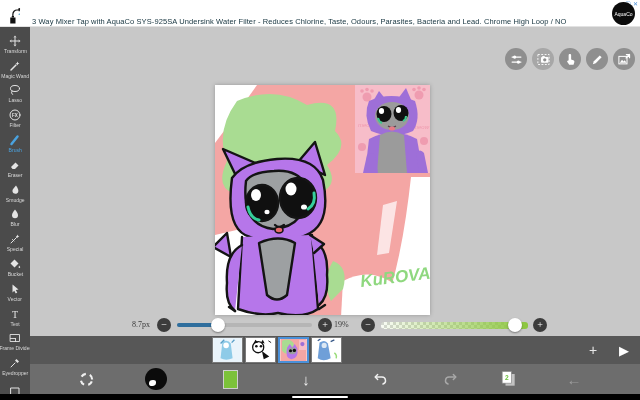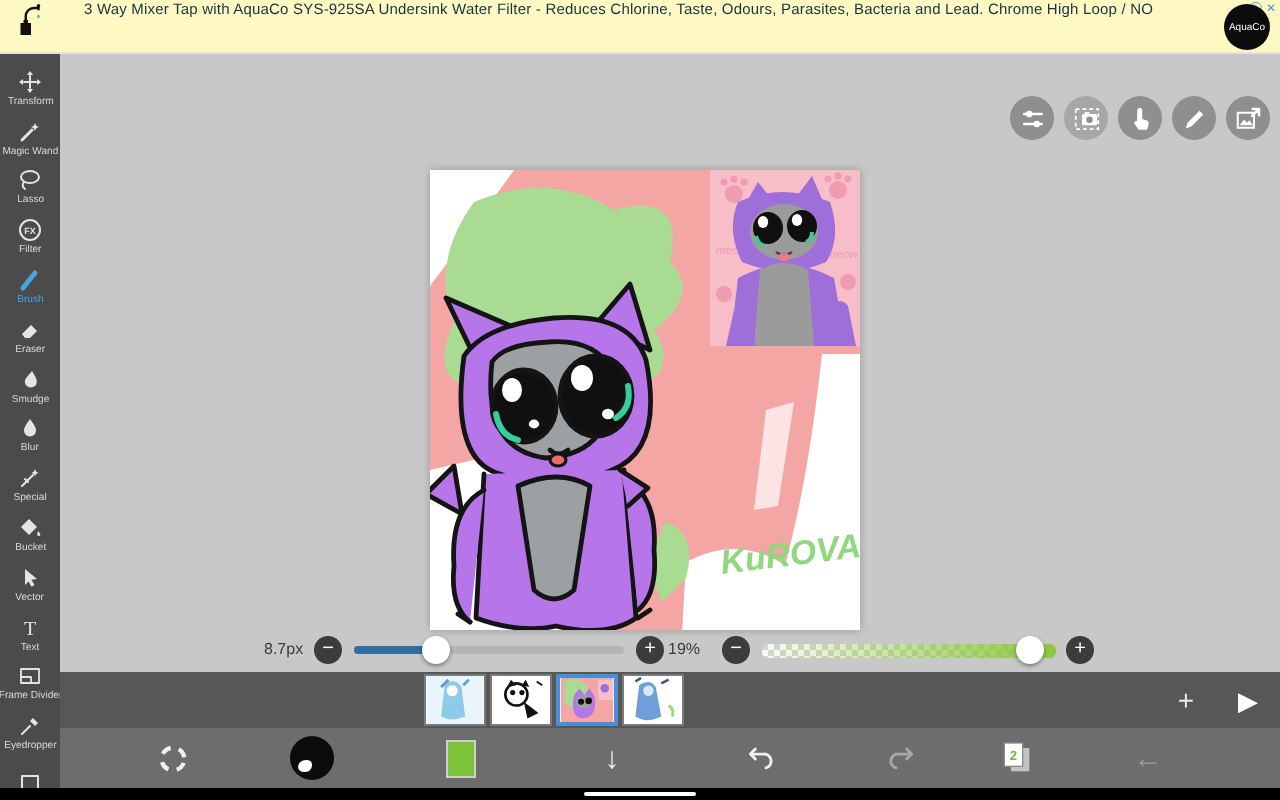--- a/index.html
+++ b/index.html
@@ -1,21 +1,21 @@
 <!DOCTYPE html>
 <html><head>
 <meta charset="utf-8">
 <style>
   * { margin:0; padding:0; box-sizing:border-box; }
   html,body { width:640px; height:400px; overflow:hidden; }
   body { font-family:"Liberation Sans", sans-serif; background:#c8c8c8; }
   .app { position:relative; width:640px; height:400px; background:#c8c8c8; overflow:hidden; }
 
   
-  .ad-banner { position:absolute; top:0; left:0; width:640px; height:27px; background:#fef9c3; border-bottom:1px solid #e2e2e2; display:flex; align-items:flex-start;gap:10px; }
+  .ad-banner { position:absolute; top:0; left:0; width:640px; height:27px; background:#ffffff; border-bottom:1px solid #e2e2e2; display:flex; align-items:flex-end; }
   .faucet-icon { width:18px; height:20px; margin-left:8px; flex:0 0 auto; }
   .ad-text { font-size:7.5px; color:#16343f; margin-left:6px; letter-spacing:.1px; white-space:nowrap; }
   .ad-logo { position:absolute; right:5px; top:2px; width:23px; height:23px; border-radius:50%; background:#0c0c0c; color:#fff; font-size:5px; display:flex; align-items:center; justify-content:center; }
   .ad-badges { position:absolute; right:2px; top:0; font-size:6px; color:#4a90d9; display:flex; gap:2px; }
 
   
   .sidebar { position:absolute; top:27px; left:0; width:30px; height:367px; background:#4b4b4b; z-index:5; padding-top:5px; overflow:hidden; }
   .tool { width:30px; height:24.8px; display:flex; flex-direction:column; align-items:center; justify-content:center; cursor:pointer; }
   .tool svg { width:12px; height:12px; display:block; }
   .tool .tl { font-size:5.5px; color:#d9d9d9; margin-top:1px; white-space:nowrap; transform:scale(.92); }
@@ -27,21 +27,21 @@
   .canvas-wrap { position:absolute; left:215px; top:85px; width:215px; height:230px; box-shadow:0 0 4px rgba(0,0,0,.25); }
 
   
   .top-tools { position:absolute; top:48px; left:505px; display:flex; gap:5px; }
   .tt-btn { width:22px; height:22px; border-radius:50%; background:#8f8f8f; display:flex; align-items:center; justify-content:center; }
   .tt-btn svg { width:15px; height:15px; }
   .w-stroke { stroke:#fff; fill:none; stroke-width:2; stroke-linecap:round; stroke-linejoin:round; }
   .w-fill { fill:#fff; }
 
   
-  .slider-row { position:absolute; left:0; top:315px; width:586px; height:21px; }
+  .slider-row { position:absolute; left:0; top:315px; width:586px; height:21px;font-family:Liberation Serif, serif; }
   .s-label { position:absolute; top:5px; font-size:8px; color:#3b3b3b; }
   .s-btn { position:absolute; top:3px; width:14px; height:14px; border-radius:50%; background:#3c3c3c; color:#fff; font-size:10px; line-height:13px; text-align:center; }
   .s-track { position:absolute; top:8px; height:4px; border-radius:2px; background:#b5b5b5; }
   .s-fill { height:4px; border-radius:2px; background:#2f6e9d; }
   .s-thumb { position:absolute; top:-5px; width:14px; height:14px; border-radius:50%; background:#fff; box-shadow:0 1px 2px rgba(0,0,0,.4); }
   .op-track { position:absolute; top:7px; height:7px; border-radius:3px;
       background-image:linear-gradient(to right, rgba(140,198,63,.05), #8cc63f),
         repeating-conic-gradient(#ffffff 0 25%, #d8d8d8 0 50%);
       background-size:100% 100%, 6px 6px; }
 

